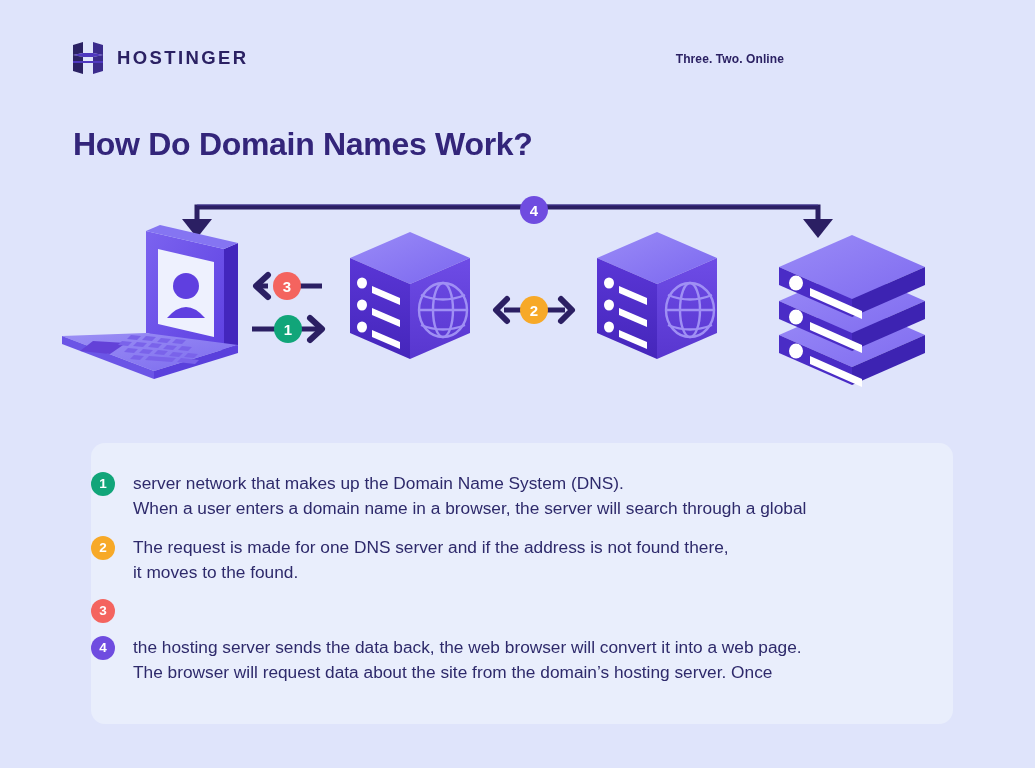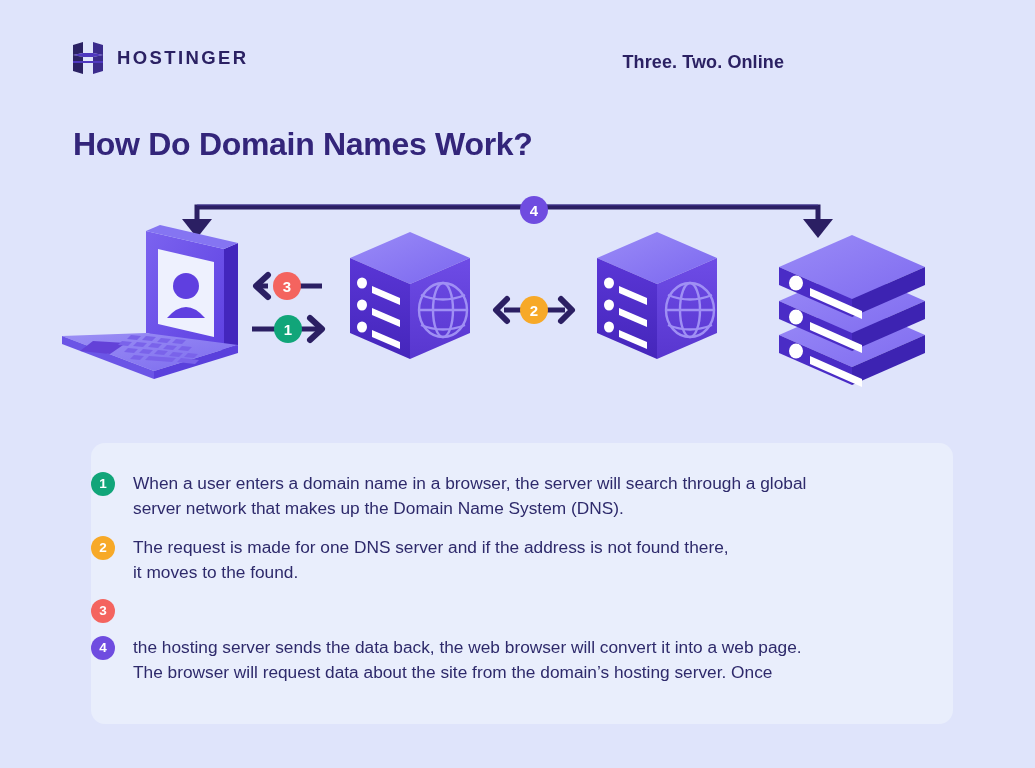--- a/index.html
+++ b/index.html
@@ -23,21 +23,21 @@
     position: absolute; left: 73px; top: 42px;
     display: flex; align-items: center; gap: 14px;
   }
   #brand-mark { width: 30px; height: 32px; display: block; }
   #brand-name {
     font-size: 18.5px; font-weight: bold; letter-spacing: 2.4px;
     color: #2b2163;
   }
   #tagline {
     position: absolute; right: 82px; top: 52px;
-    font-size: 18px; font-weight: bold; color: #2b2163;
+    font-size: 12px; font-weight: bold; color: #2b2163;
     letter-spacing: .1px;
   }
 
   
   #title {
     position: absolute; left: 73px; top: 126px;
     font-size: 32px; font-weight: bold; color: #33257a;
     letter-spacing: -.3px;
   }
 
@@ -302,22 +302,22 @@
     <div class="node-label" id="label-dns-1">DNS Server</div>
     <div class="node-label" id="label-dns-2">DNS Server</div>
     <div class="node-label" id="label-hosting">Hosting Server</div>
   </div>
 
   <div id="legend" style="background: rgb(233, 238, 252);">
 
     <div class="legend-item" id="legend-item-1">
       <div class="legend-badge" style="background:#11a579">1</div>
       <div class="legend-text">
+        <span class="ln">server network that makes up the Domain Name System (DNS).</span>
         <span class="ln">When a user enters a domain name in a browser, the server will search through a global</span>
-        <span class="ln">server network that makes up the Domain Name System (DNS).</span>
       </div>
     </div>
 
     <div class="legend-item" id="legend-item-2">
       <div class="legend-badge" style="background:#f7a928">2</div>
       <div class="legend-text">
         <span class="ln">The request is made for one DNS server and if the address is not found there,</span>
         <span class="ln">it moves to the found.</span>
       </div>
     </div>

